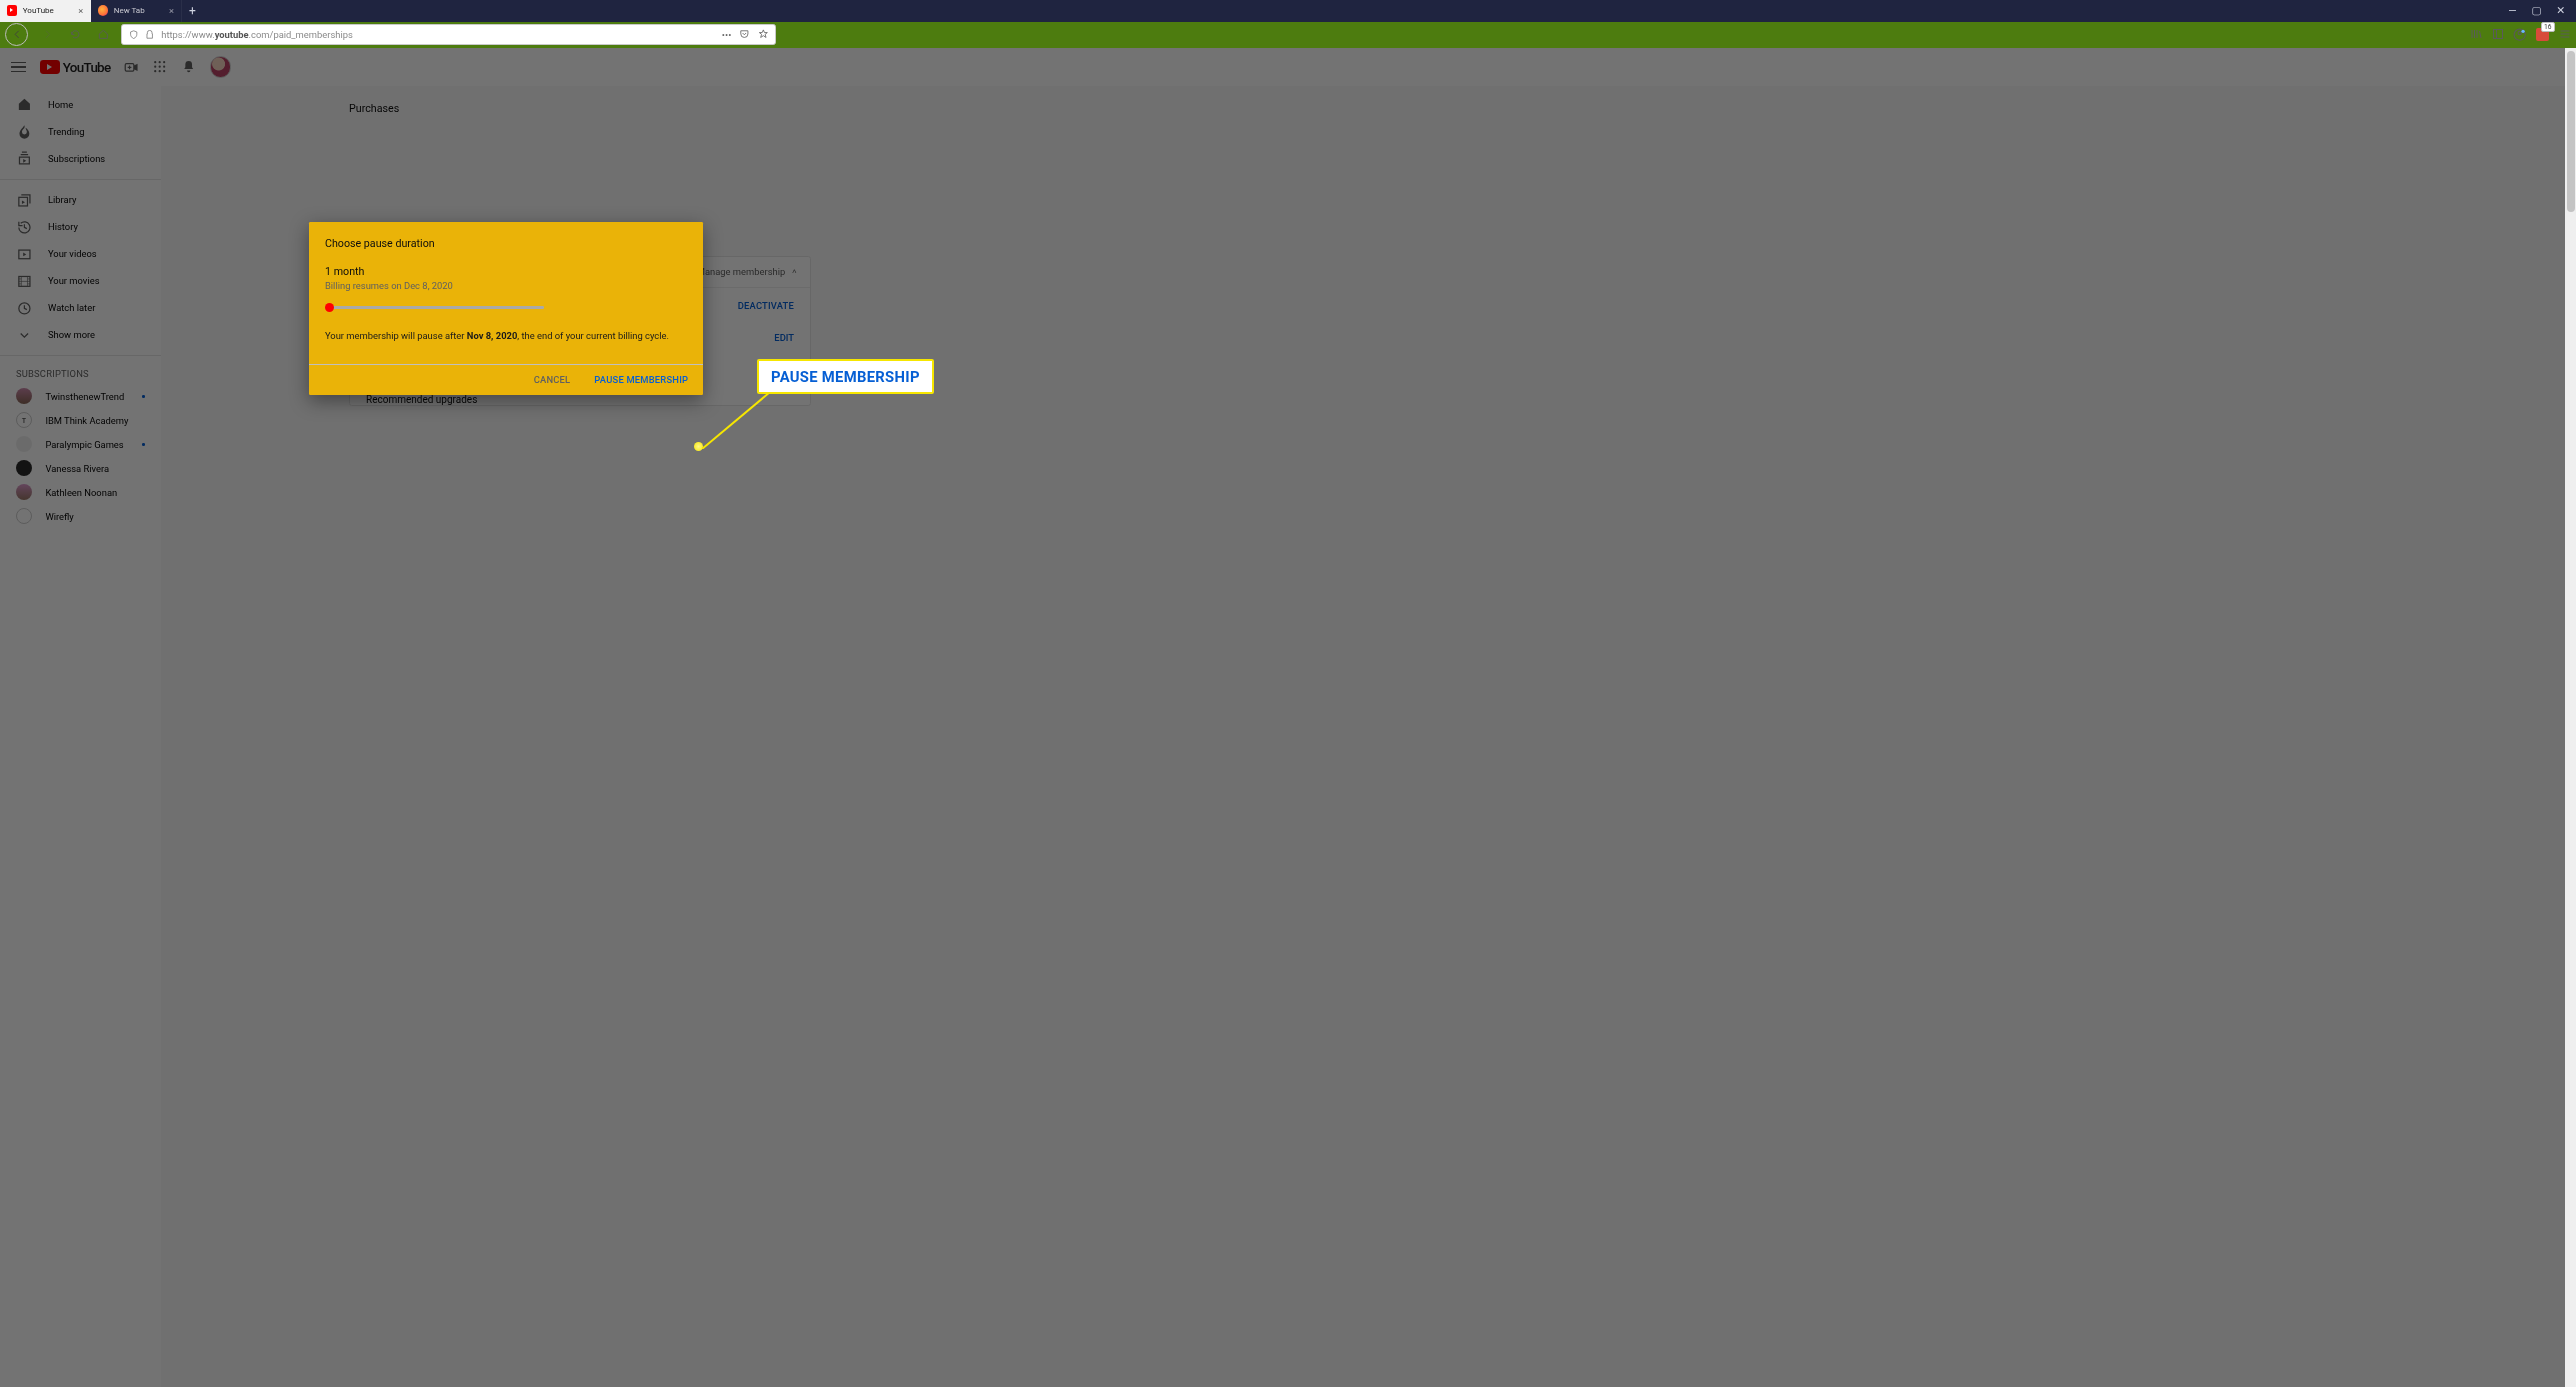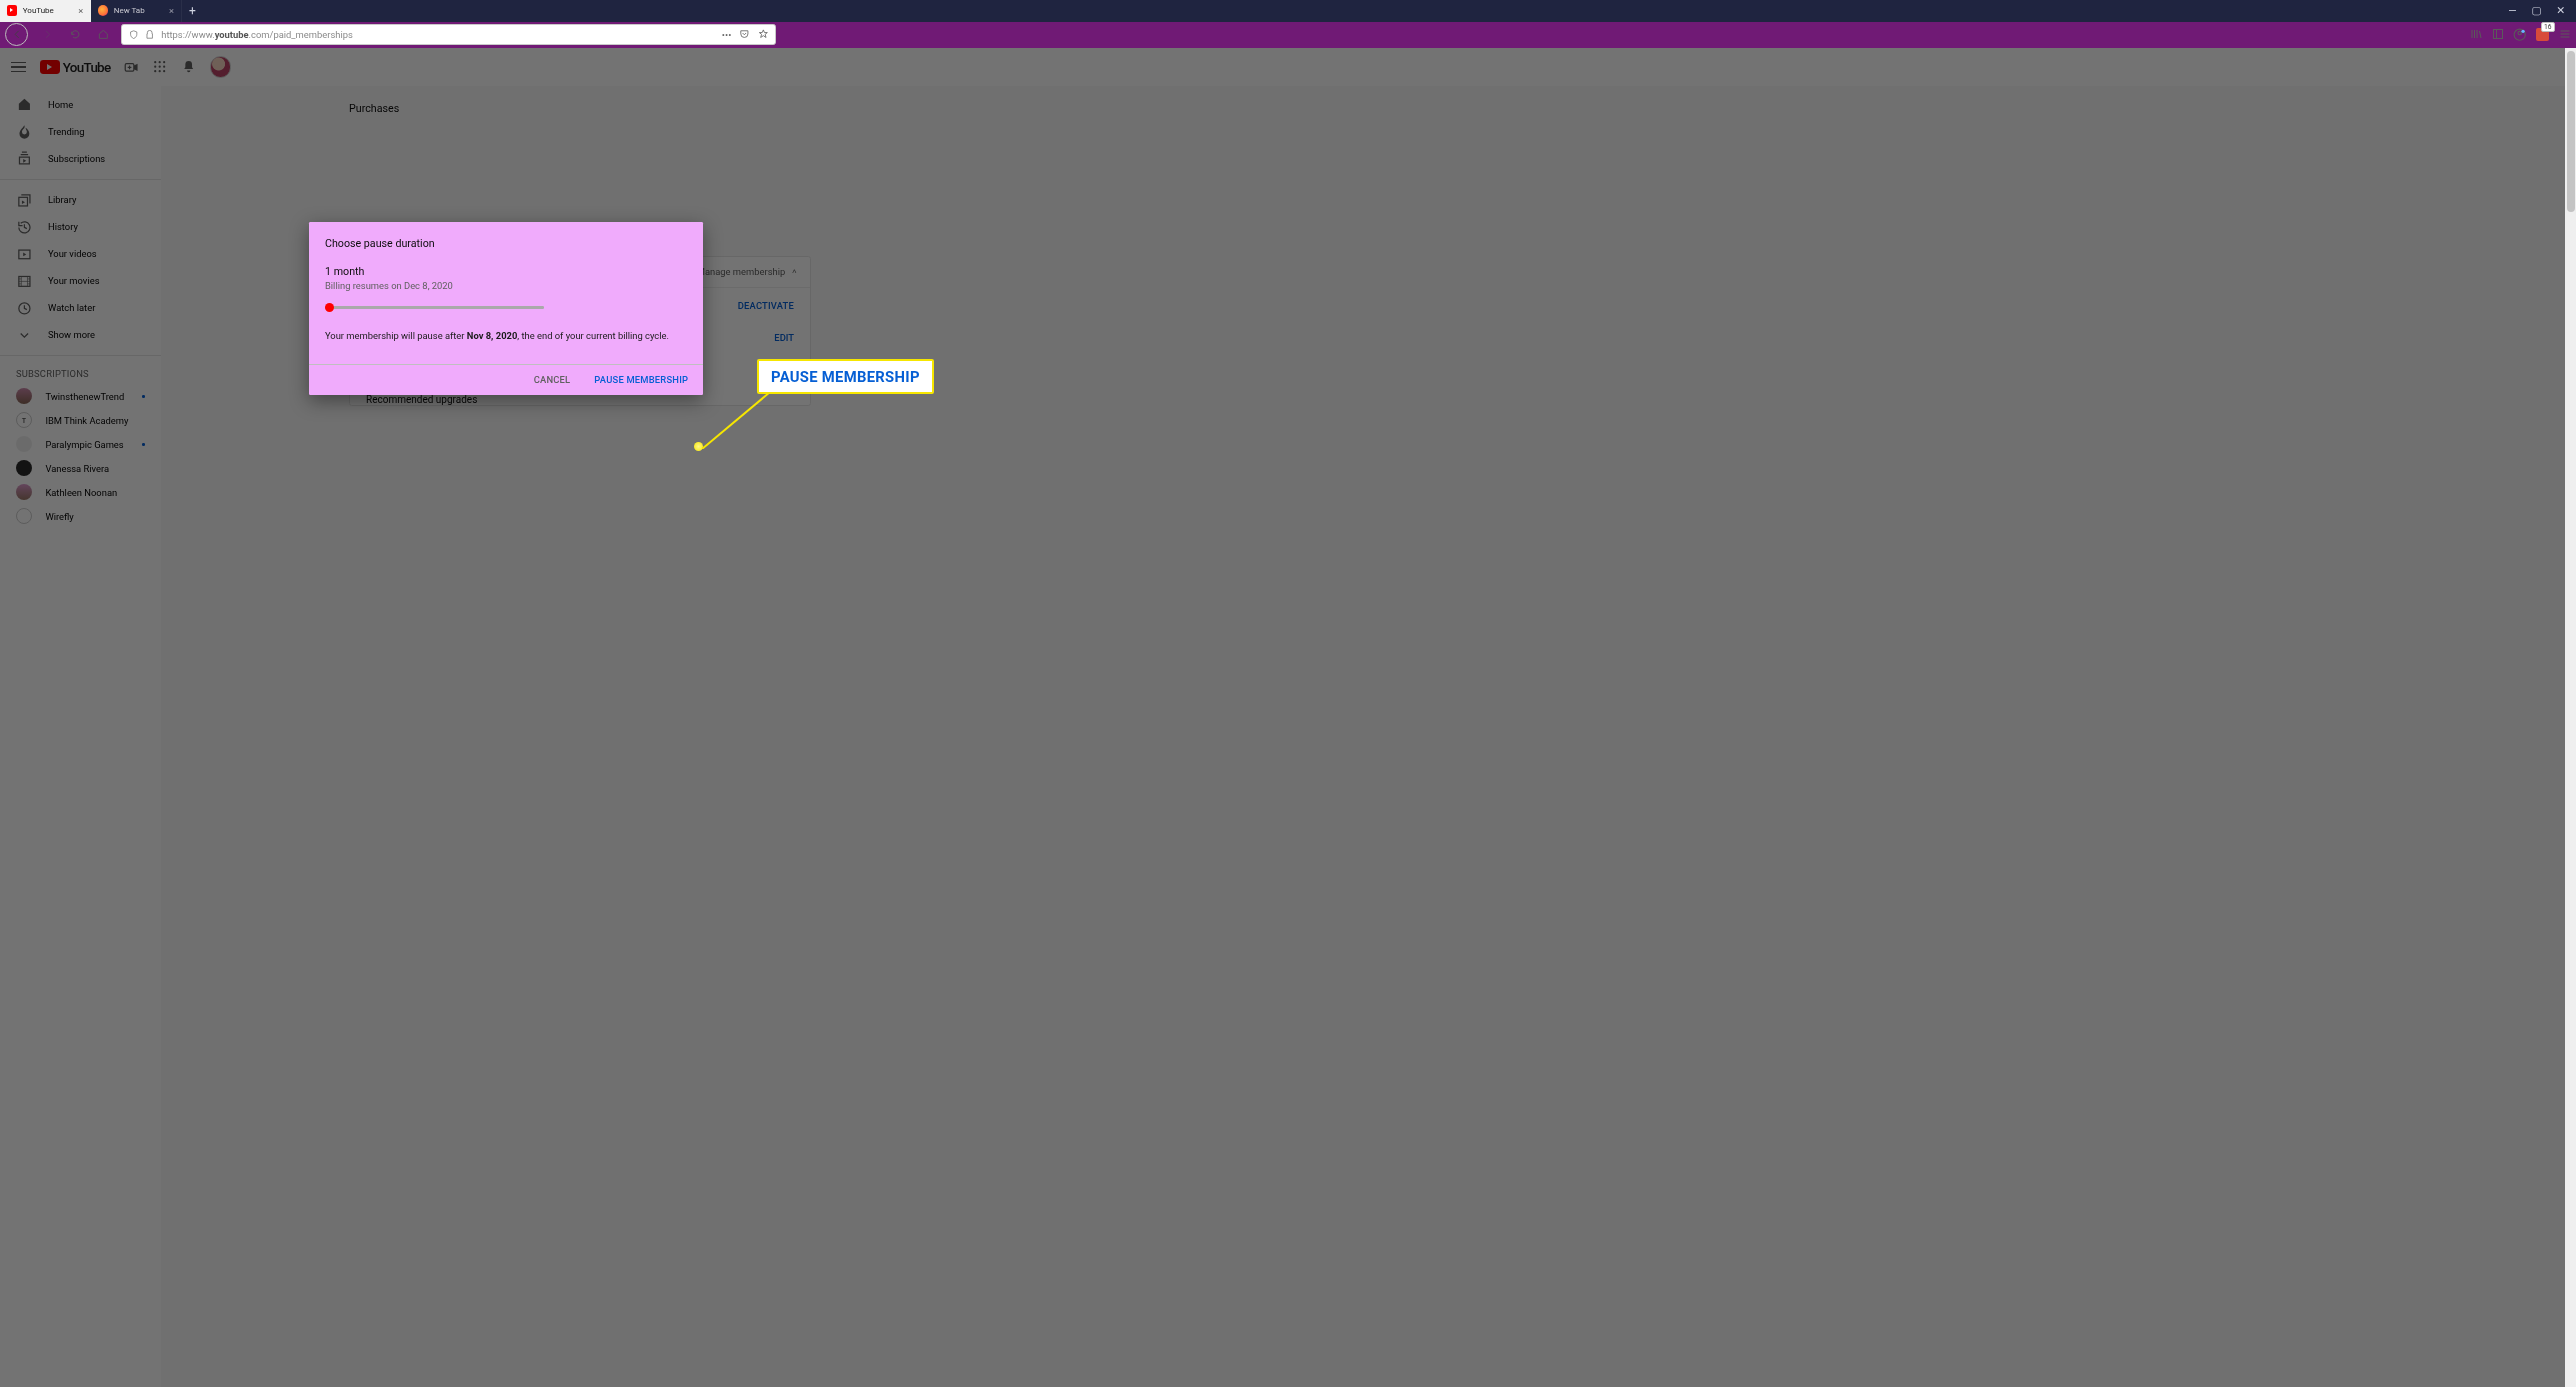--- a/index.html
+++ b/index.html
@@ -17,21 +17,21 @@
 .tab .favicon { width: 10.7px; height: 10.7px; display:inline-flex; align-items:center; justify-content:center; }
 .tab .favicon.yt { background:#ff0000; border-radius:2px; position:relative; }
 .tab .favicon.yt::after { content:""; position:absolute; left:3.4px; top:2.7px; border-left:3.4px solid #fff; border-top:2.7px solid transparent; border-bottom:2.7px solid transparent; }
 .tab .favicon.ff { background: radial-gradient(circle at 40% 40%, #ffb23e, #ff7139 60%, #b5007f); border-radius:50%; }
 .tab .close-x { margin-left: 19px; font-size: 9.4px; opacity:.7; }
 .titlebar-spacer { flex: 1; }
 .win-controls { display:flex; align-items:center; gap:14.8px; padding:0 10.7px; color:#cfd3e0; }
 .new-tab-plus { width:21.5px; display:flex; align-items:center; justify-content:center; color:#cfd3e0; font-size:12px; }
 
 .browser-toolbar {
-  height: 27px; background: #701a75; display:flex; align-items:center; gap:9px; padding:0 5.4px;
+  height: 27px; background: #4d7c0f; display:flex; align-items:center; gap:9px; padding:0 5.4px;
   border-bottom:0.7px solid #d0d0d0;
 }
 .nav-btn { width:19px; height:19px; display:flex; align-items:center; justify-content:center; color:#5a5a5a; border-radius:2.7px; }
 .nav-back-circle { width:23px; height:23px; border:0.7px solid #bcbcbc; border-radius:50%; display:flex; align-items:center; justify-content:center; color:#404040; }
 .nav-btn.disabled { opacity:.4; }
 .url-bar {
   flex: 0 0 655px; height:21.5px; background:#fff; border:0.7px solid #c9c9c9; border-radius:2.7px;
   display:flex; align-items:center; gap:6.7px; padding:0 6.7px; color:#555; font-size:9.4px;
 }
 .url-bar .lock { width:9.4px; height:9.4px; }
@@ -88,21 +88,21 @@
 .manage-header .chev { font-size:8px; }
 .manage-link-row { display:flex; justify-content:flex-end; padding:12px 16px; }
 .manage-link-row a { color:#065fd4; font-weight:500; font-size:9.4px; text-decoration:none; letter-spacing:0.2px; }
 .billing-row { display:flex; justify-content:space-between; padding:9.4px 16px; font-size:9.4px; color:#0f0f0f; }
 .billing-row a { color:#065fd4; font-weight:500; text-decoration:none; }
 .rec-title { padding:12px 16px 0 16px; font-size:10px; }
 
 
 .dim-overlay { position:absolute; inset:0; background:rgba(0,0,0,0.55); }
 .modal {
-  position:absolute; left:309px; top:174px; width:394px; background:#f0abfc;
+  position:absolute; left:309px; top:174px; width:394px; background:#eab308;
   box-shadow:0 5.4px 19px rgba(0,0,0,.4); border-radius:1.3px;
 }
 .modal-pad { padding:14.8px 16px 9.4px 16px; }
 .modal h2 { font-size:10.7px; font-weight:400; color:#0d0d0d; margin-bottom:14.8px; }
 .modal .duration { font-size:10.7px; color:#0d0d0d; margin-bottom:2.7px; }
 .modal .resume { font-size:9.4px; color:#606060; margin-bottom:14.8px; }
 .slider { position:relative; height:2.7px; background:#a9a9a9; border-radius:1.3px; width:219px; margin-bottom:20px; }
 .slider .knob { position:absolute; left:0; top:-3.4px; width:9.4px; height:9.4px; background:#ff0000; border-radius:50%; }
 .modal p { font-size:9.4px; color:#1a1a1a; line-height:1.45; margin-bottom:12px; }
 .modal p .bold { font-weight:700; }

